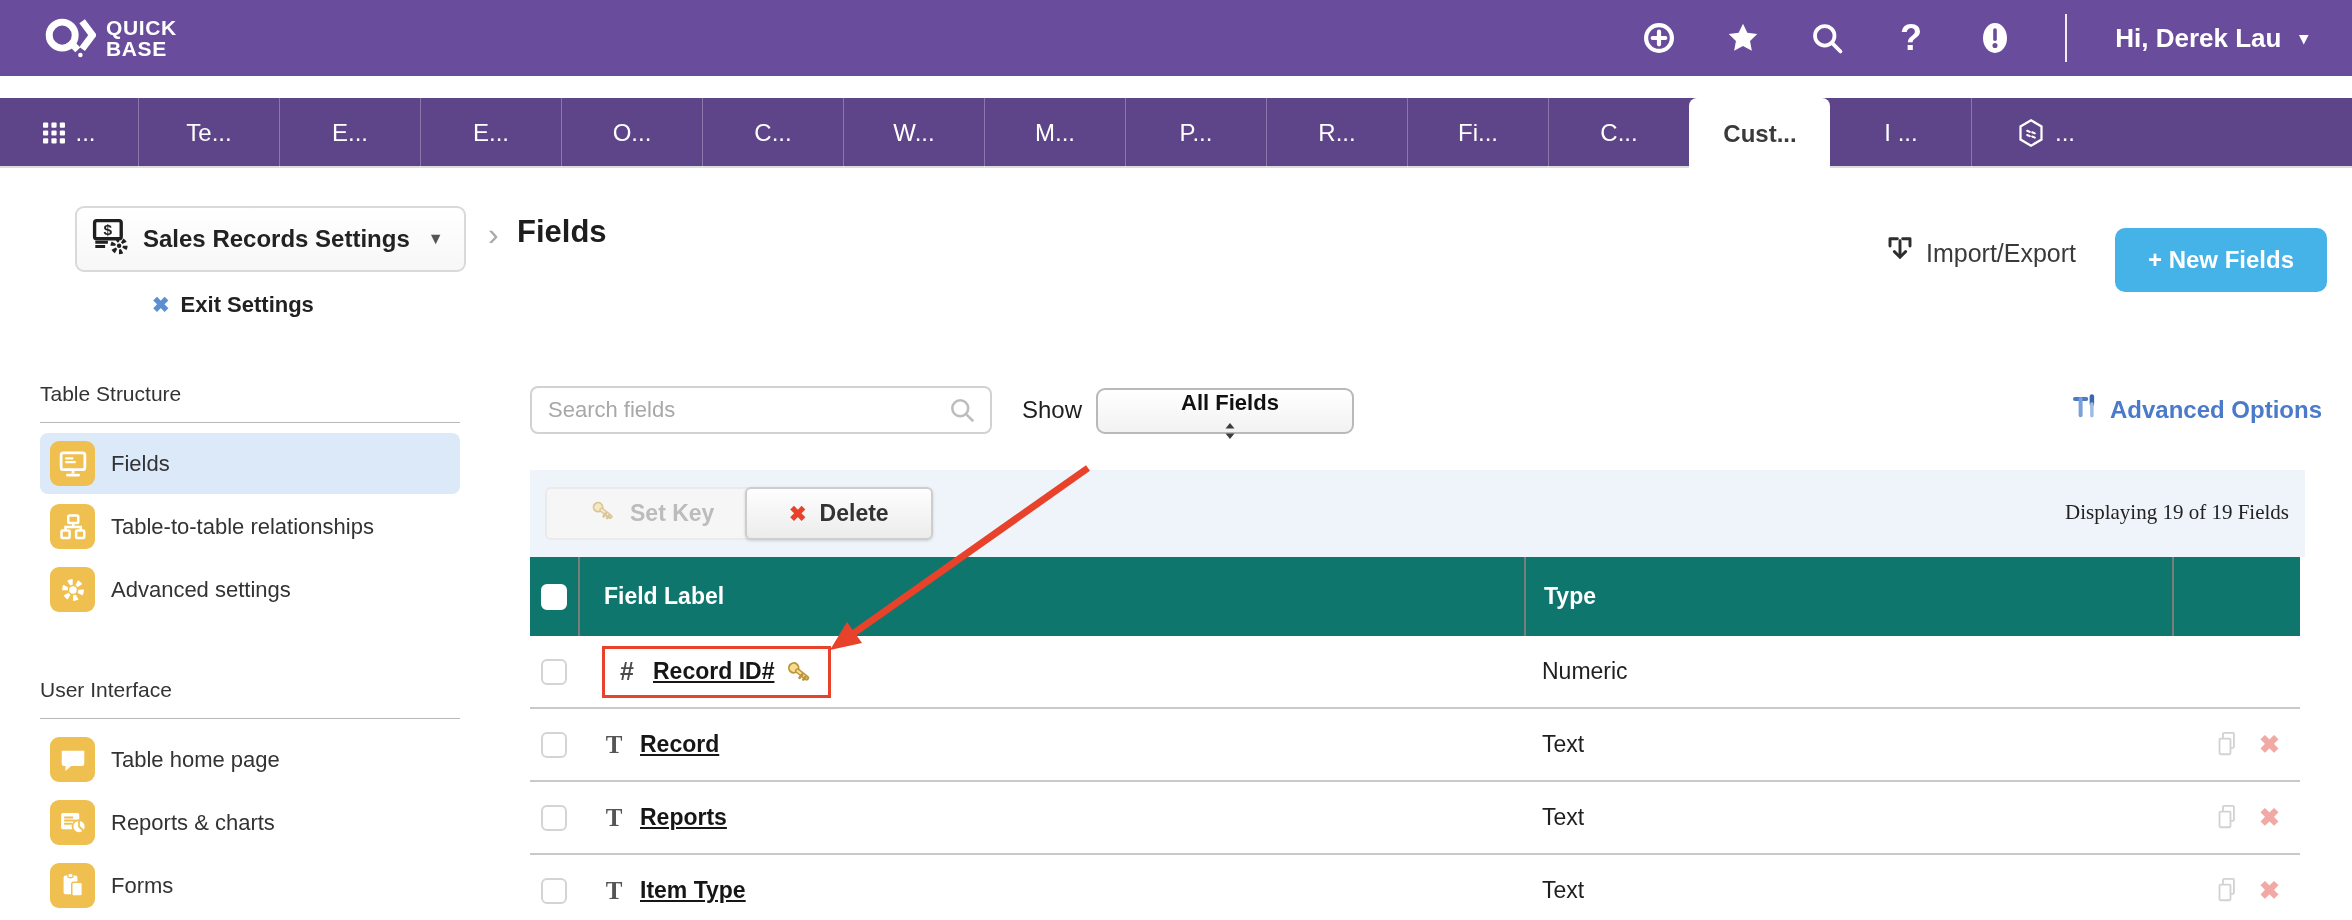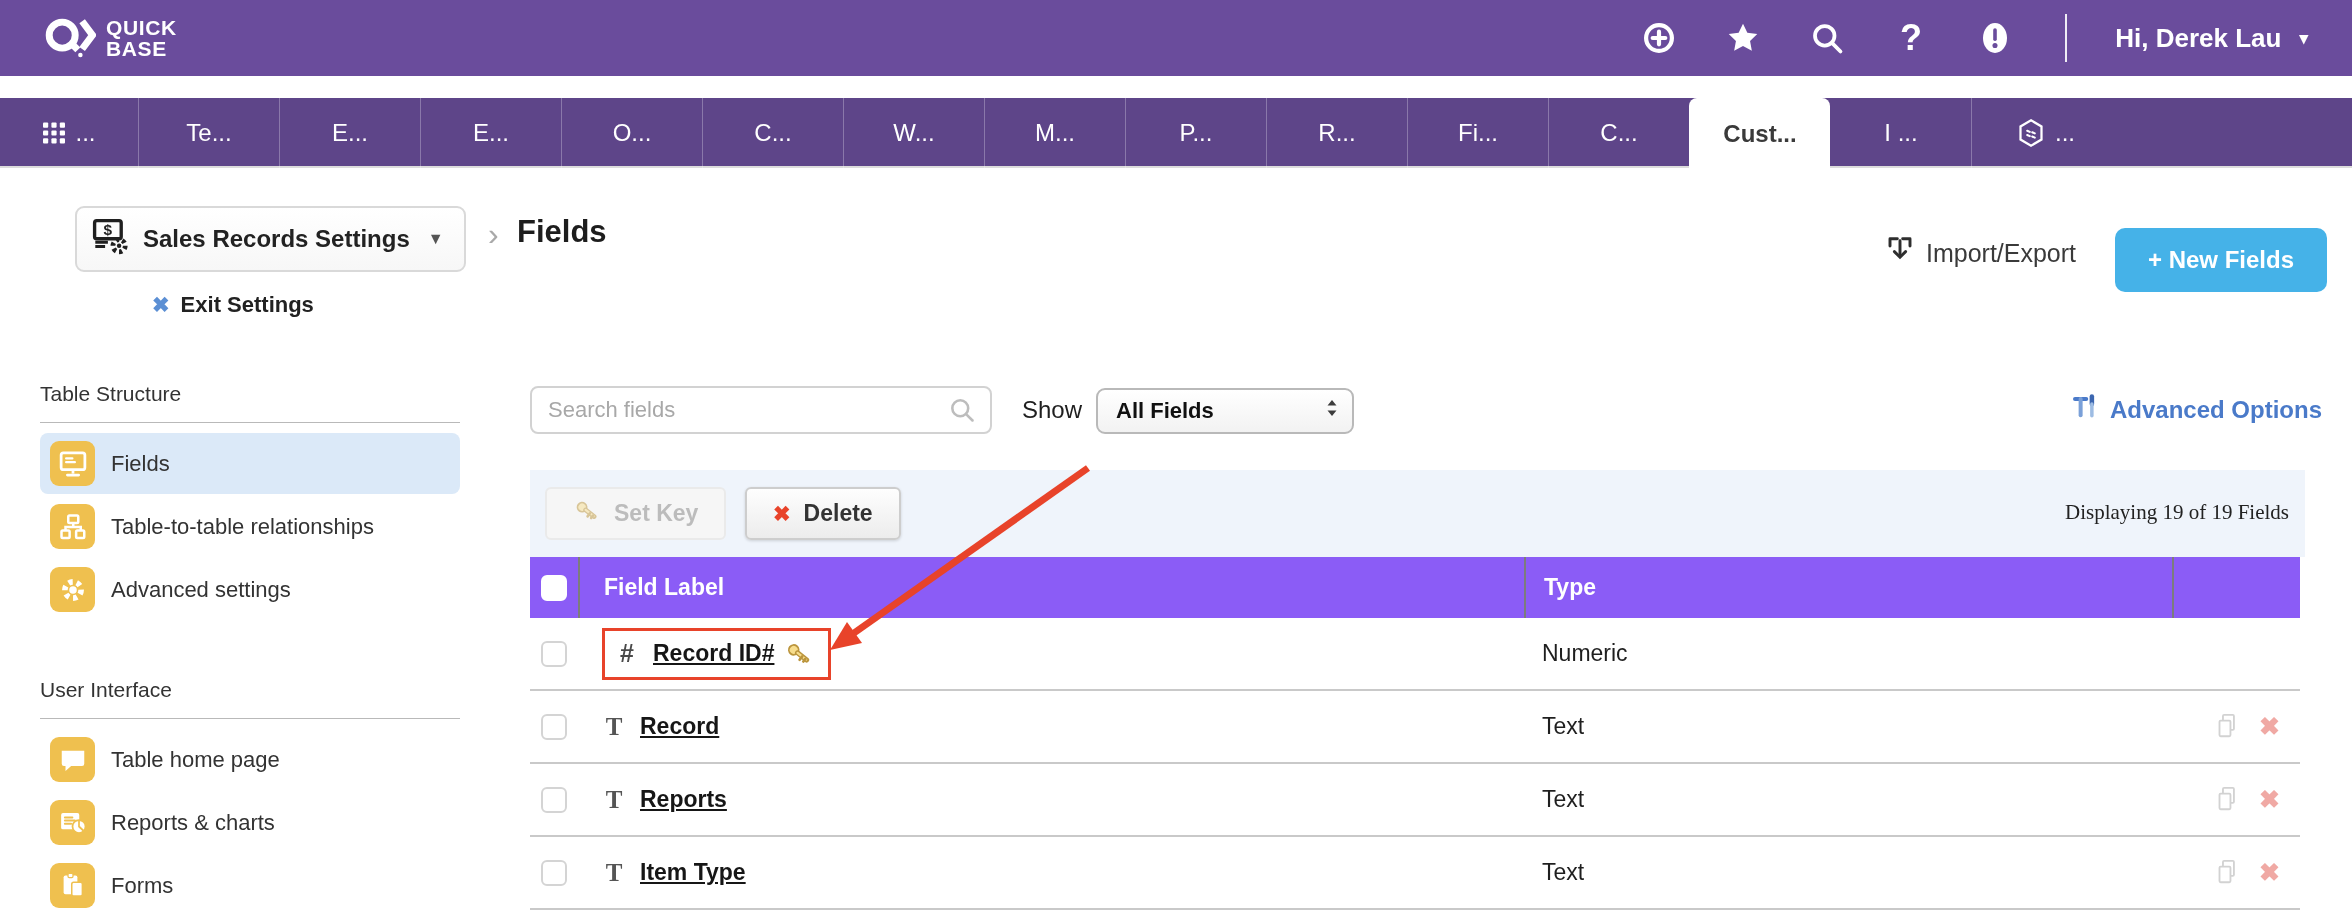--- a/index.html
+++ b/index.html
@@ -66,38 +66,38 @@
   
   .main { position:absolute; left:530px; top:368px; width:1822px; height:552px; }
   .search-input { position:absolute; left:0; top:18px; width:462px; height:48px; border:2px solid #d2d2d2;
                   border-radius:8px; font-size:22px; font-family:inherit; padding:0 52px 0 16px; color:#333; }
   .search-input::placeholder { color:#a8a8a8; }
   .search-icon { position:absolute; left:418px; top:28px; width:28px; height:28px; }
   .show-label { position:absolute; left:492px; top:28px; font-size:24px; color:#1f1f1f; }
   .show-select { position:absolute; left:566px; top:20px; width:258px; height:46px; border:2px solid #b9b9b9;
                  border-radius:9px; background:linear-gradient(#fff,#f2f2f2); display:flex; align-items:center;
                  justify-content:space-between; padding:0 8px 0 18px; font-size:22px; font-weight:bold;
-                 color:#111; cursor:pointer; }
+                 color:#111; cursor:pointer;flex-direction:column; }
   .stepper svg { width:24px; height:30px; }
   .advanced { position:absolute; right:30px; top:24px; display:flex; align-items:center; gap:10px;
               font-size:24px; font-weight:600; color:#4a7ac9; cursor:pointer; }
   .advanced svg { width:30px; height:30px; }
 
   .band { position:absolute; left:0; top:102px; width:1775px; height:87px; background:#eff4fb; }
   .btn { position:absolute; top:17px; height:53px; border-radius:6px; display:flex; align-items:center;
-         gap:13px; font-size:23px; font-weight:bold; font-family:inherit; padding:0 26px; cursor:pointer; }
+         gap:13px; font-size:23px; font-weight:bold; font-family:inherit; padding:0 42px; cursor:pointer; }
   .setkey { left:15px; background:#f6f6f6; border:2px solid #eaeaea; color:#bcbcbc; }
   .setkey svg { width:28px; height:28px; opacity:.5; }
   .delete { left:215px; background:linear-gradient(#fefefe,#ececec); border:2px solid #cdcdcd; color:#333;
             box-shadow:0 1px 3px rgba(0,0,0,.15); }
   .delete .x { color:#e8432a; font-size:21px; }
   .displaying { position:absolute; right:16px; top:30px; font-size:21px; color:#222;font-family:Liberation Serif, serif; }
 
   .ftable { position:absolute; left:0; top:189px; width:1770px; }
-  .thead { display:flex; height:61px; background:#8b5cf6; color:#fff; font-size:23px; font-weight:bold;
+  .thead { display:flex; height:79px; background:#0f766e; color:#fff; font-size:23px; font-weight:bold;
            align-items:stretch; }
   .thead > div { display:flex; align-items:center; }
   .thead > div + div { border-left:2px solid #7c7c7c; }
   .c1 { width:48px; display:flex; justify-content:center; align-items:center; }
   .c2 { width:946px; padding-left:24px; display:flex; align-items:center; }
   .c3 { width:648px; padding-left:18px; display:flex; align-items:center; }
   .c4 { width:128px; display:flex; align-items:center; justify-content:flex-end; padding-right:20px; gap:18px; }
   .trow { display:flex; height:73px; align-items:center; border-bottom:2px solid #c9c9c9; background:#fff; }
   .cbx { width:26px; height:26px; border:2px solid #d4d4d4; border-radius:6px; background:#fff; cursor:pointer; }
   .thead .cbx { border-color:#fff; }

